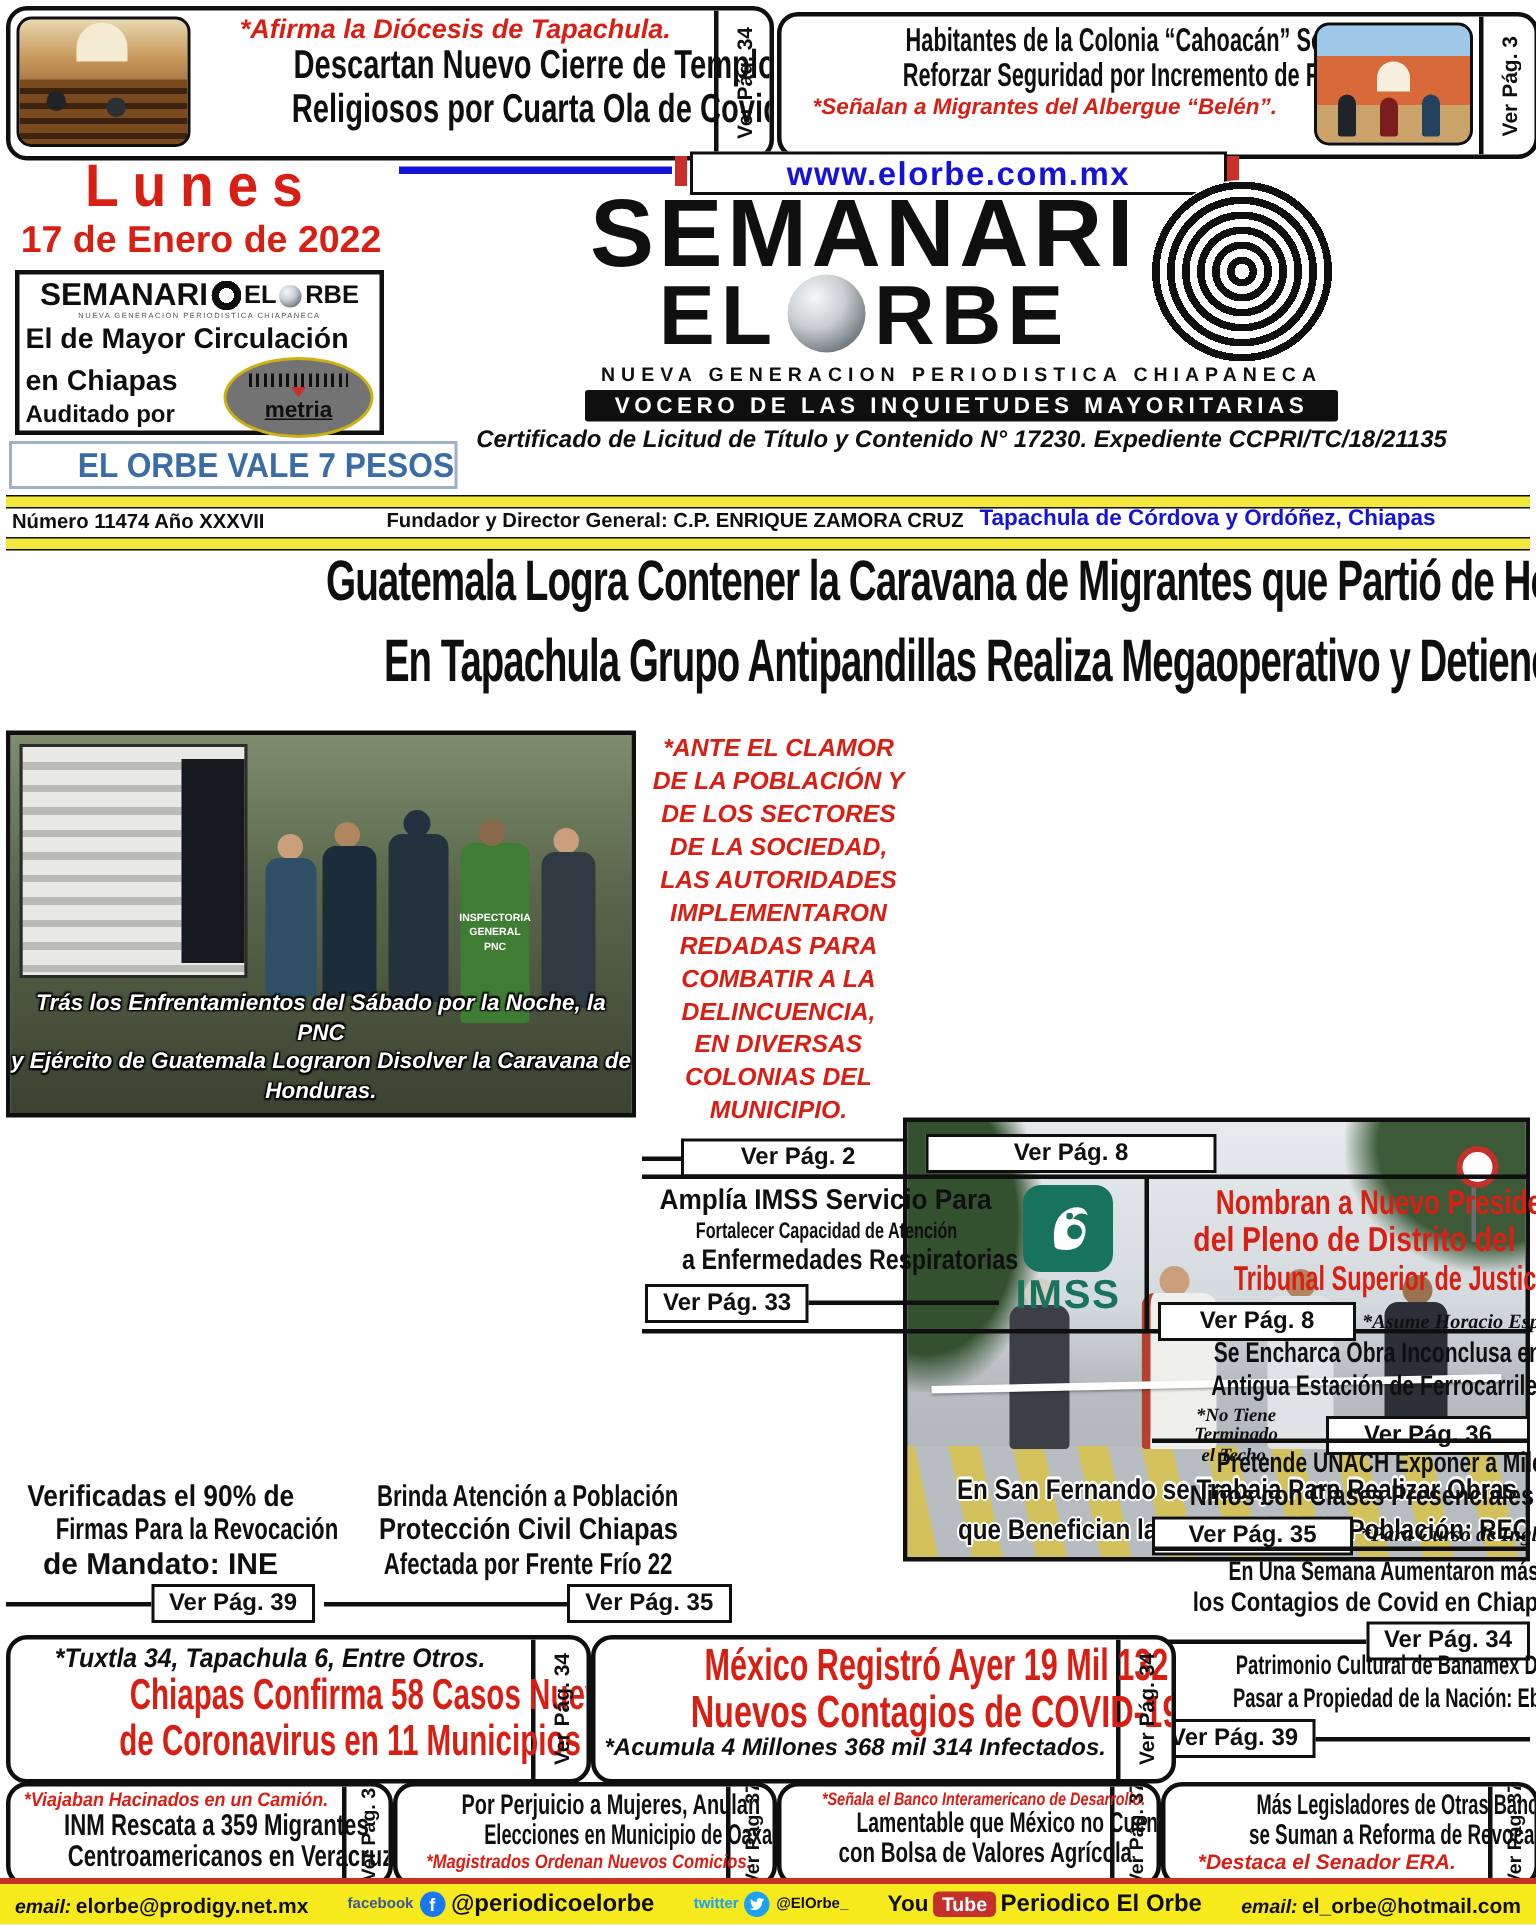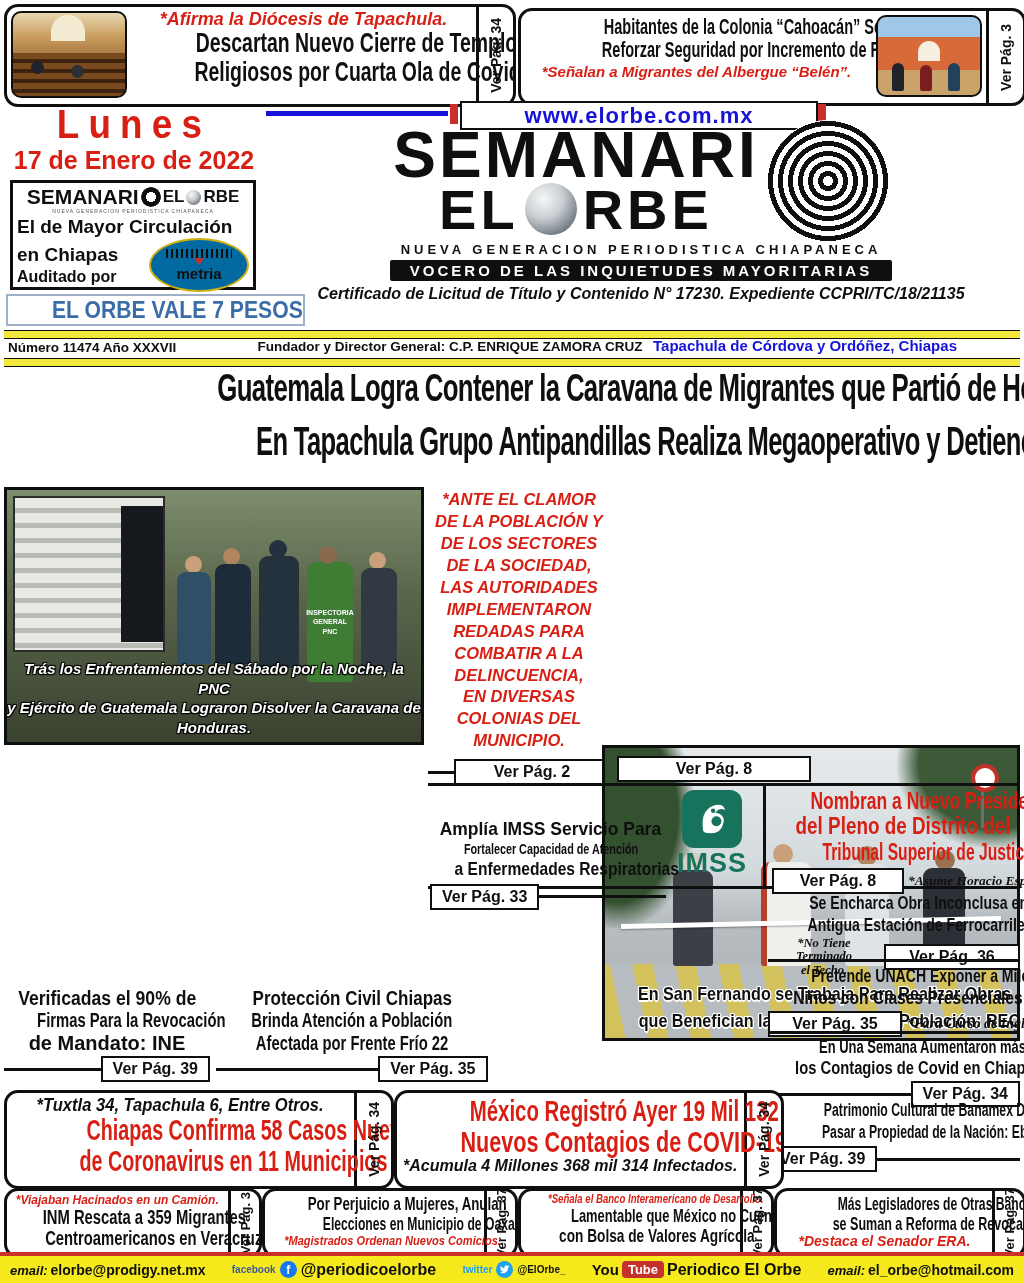--- a/index.html
+++ b/index.html
@@ -94,22 +94,22 @@
       <span class="globe" style="width:15px;height:15px;"></span>
       <span style="font-weight:900;font-size:17px;">RBE</span>
     </div>
     <div class="cline" style="font-size:5px;letter-spacing:1px;color:#555;"><span>NUEVA GENERACION PERIODISTICA CHIAPANECA</span></div>
     <div class="bold" style="font-size:19px;margin-top:2px;">El de Mayor Circulación</div>
     <div style="display:flex;align-items:center;">
       <div style="flex:1;">
         <div class="bold" style="font-size:19px;">en Chiapas</div>
         <div class="bold" style="font-size:16px;margin-top:2px;">Auditado por</div>
       </div>
-      <div style="width:96px;height:50px;border-radius:50%;background:#0369a1;border:2px solid #cdb013;
-           display:flex;flex-direction:column;align-items:center;justify-content:center;flex:none;">
+      <div style="width:96px;height:50px;border-radius:50%;background:#737373;border:2px solid #cdb013;
+           display:flex;flex-direction:column;align-items:center;justify-content:center;flex:none;text-decoration:underline;">
         <div style="width:66px;height:9px;background:repeating-linear-gradient(90deg,#0f0f0f 0 2px,transparent 2px 5px);"></div>
         <div style="width:0;height:0;border-left:5px solid transparent;border-right:5px solid transparent;border-top:7px solid #c9302a;"></div>
         <span style="font-weight:900;font-size:15px;">metria</span>
       </div>
     </div>
   </div>
 
   <div class="l cline" style="left:6px;top:294px;width:252px;height:28px;border:2px solid #9db0c8;display:flex;align-items:center;justify-content:center;padding-left:43px;">
     <span style="font-weight:900;font-size:23px;color:#3a6da6;white-space:nowrap;display:inline-block;" class="sx92">EL ORBE VALE 7 PESOS</span>
   </div>
@@ -210,37 +210,37 @@
       <div class="cline bold" style="font-size:20px;line-height:1.12;"><span class="sx88">Verificadas el 90% de</span></div>
       <div class="cline bold" style="font-size:20px;line-height:1.12;"><span class="sx74">Firmas Para la Revocación</span></div>
       <div class="cline bold" style="font-size:20px;line-height:1.12;"><span>de Mandato: INE</span></div>
       <div class="vp" style="margin-top:2px;">
         <div class="dash" style="flex:1;"></div>
         <div class="vpb"><span>Ver Pág. 39</span></div>
       </div>
     </div>
     <div style="width:2px;background:#0f0f0f;margin:2px 3px 10px;"></div>
     <div style="flex:1;">
+      <div class="cline bold" style="font-size:20px;line-height:1.12;"><span class="sx74">Brinda Atención a Población</span></div>
       <div class="cline bold" style="font-size:20px;line-height:1.12;"><span class="sx85">Protección Civil Chiapas</span></div>
-      <div class="cline bold" style="font-size:20px;line-height:1.12;"><span class="sx74">Brinda Atención a Población</span></div>
       <div class="cline bold" style="font-size:20px;line-height:1.12;"><span class="sx74">Afectada por Frente Frío 22</span></div>
       <div class="vp" style="margin-top:2px;">
         <div class="dash" style="flex:1;"></div>
         <div class="vpb"><span>Ver Pág. 35</span></div>
       </div>
     </div>
   </div>
 
   <div class="l" style="left:428px;top:783px;width:592px;height:3px;background:#0f0f0f;"></div>
   <div class="l" style="left:763px;top:786px;width:3px;height:100px;background:#0f0f0f;"></div>
   <div class="l" style="left:428px;top:886px;width:592px;height:3px;background:#0f0f0f;"></div>
 
   <div class="l" style="left:430px;top:790px;width:328px;height:92px;display:flex;">
     <div style="flex:1;min-width:0;">
-      <div class="cline bold" style="font-size:19px;line-height:1.18;margin-top:28px;"><span class="sx92">Amplía IMSS Servicio Para</span></div>
+      <div class="cline bold" style="font-size:19px;line-height:1.18;"><span class="sx92">Amplía IMSS Servicio Para</span></div>
       <div class="cline bold" style="font-size:15px;line-height:1.18;"><span class="sx72">Fortalecer Capacidad de Atención</span></div>
       <div class="cline bold" style="font-size:19px;line-height:1.18;"><span class="sx82">a Enfermedades Respiratorias</span></div>
       <div class="vp" style="margin-top:3px;">
         <div class="vpb"><span>Ver Pág. 33</span></div>
         <div class="dash" style="flex:1;"></div>
       </div>
     </div>
     <div style="width:92px;display:flex;flex-direction:column;align-items:center;flex:none;">
       <div style="width:60px;height:58px;border-radius:12px;background:#17735c;display:flex;align-items:center;justify-content:center;">
         <svg width="44" height="44" viewBox="0 0 40 40">

